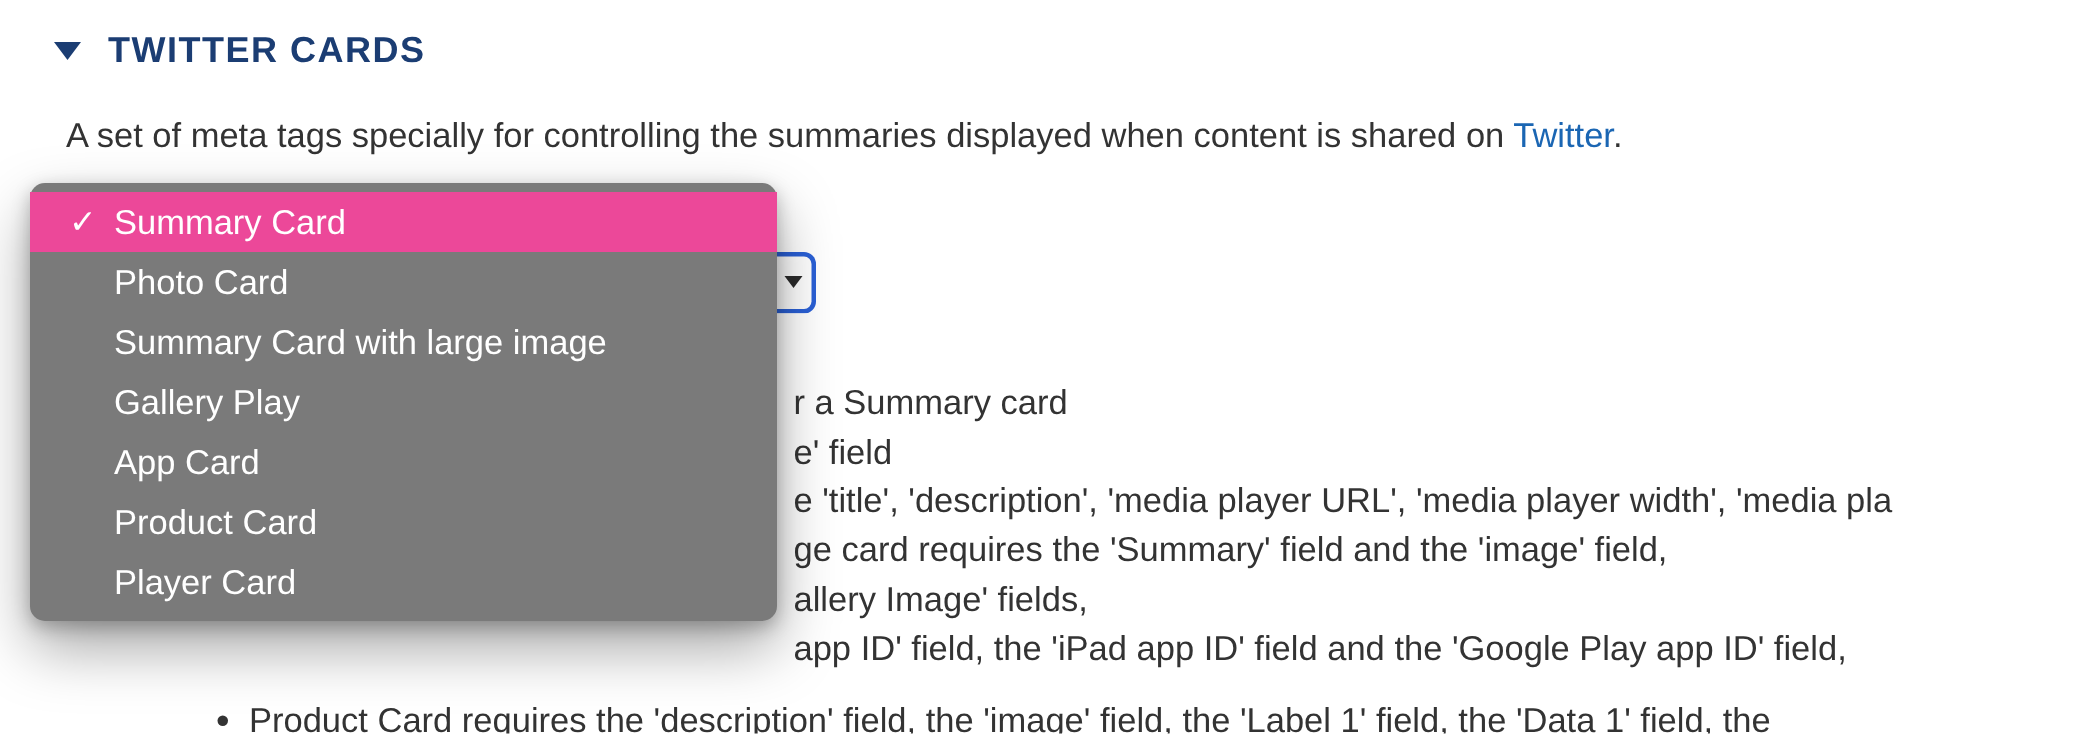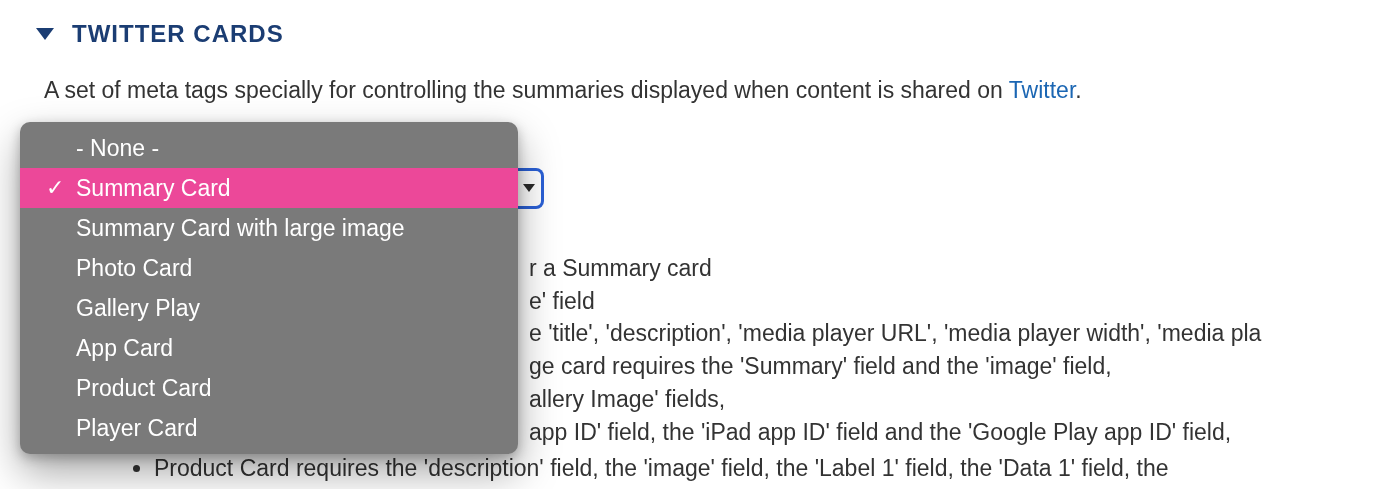--- a/index.html
+++ b/index.html
@@ -102,21 +102,21 @@
   }
   .notes-list {
     position: absolute;
     top: 250px;
     left: 150px;
     right: 15px;
     font-size: 23px;
     color: #333;
     list-style: disc;
     padding: 0;
-    margin: 4px;
+    margin: 16px;
   }
   .notes-list li {
     margin: 0 0 2px 0;
     line-height: 1.42;
     white-space: nowrap;
   }
   .behind {
     position: absolute;
     left: 529px;
     font-size: 23px;
@@ -148,23 +148,22 @@
   <div class="behind" style="top:317px">e 'title', 'description', 'media player URL', 'media player width', 'media pla</div>
   <div class="behind" style="top:350px">ge card requires the 'Summary' field and the 'image' field,</div>
   <div class="behind" style="top:383px">allery Image' fields,</div>
   <div class="behind" style="top:416px"> app ID' field, the 'iPad app ID' field and the 'Google Play app ID' field,</div>
 
   <ul class="notes-list" style="top:448px">
     <li><span>Product Card requires the 'description' field, the 'image' field, the 'Label 1' field, the 'Data 1' field, the</span></li>
   </ul>
 
   <div class="dropdown">
-    <div class="dropdown-item">- None -</div>
     <div class="dropdown-item selected">Summary Card</div>
+    <div class="dropdown-item">Photo Card</div>
     <div class="dropdown-item">Summary Card with large image</div>
-    <div class="dropdown-item">Photo Card</div>
     <div class="dropdown-item">Gallery Play</div>
     <div class="dropdown-item">App Card</div>
     <div class="dropdown-item">Product Card</div>
     <div class="dropdown-item">Player Card</div>
   </div>
 
 </div>
 
 </body></html>

